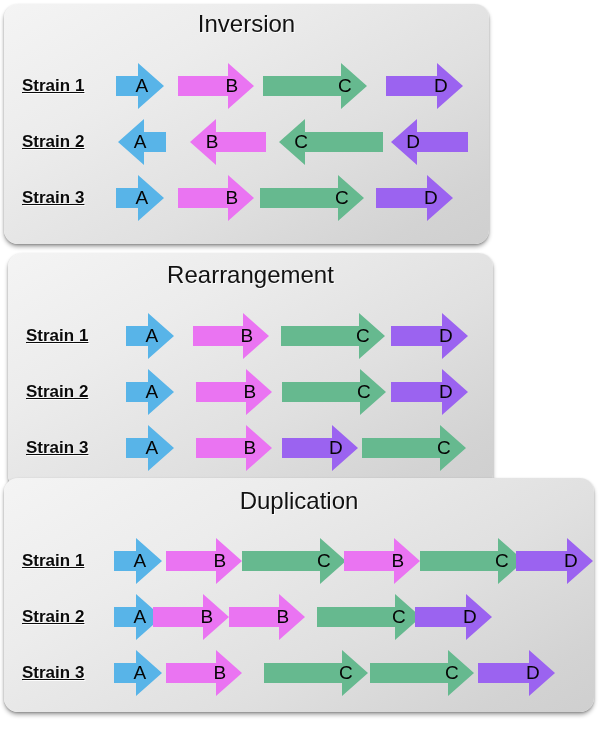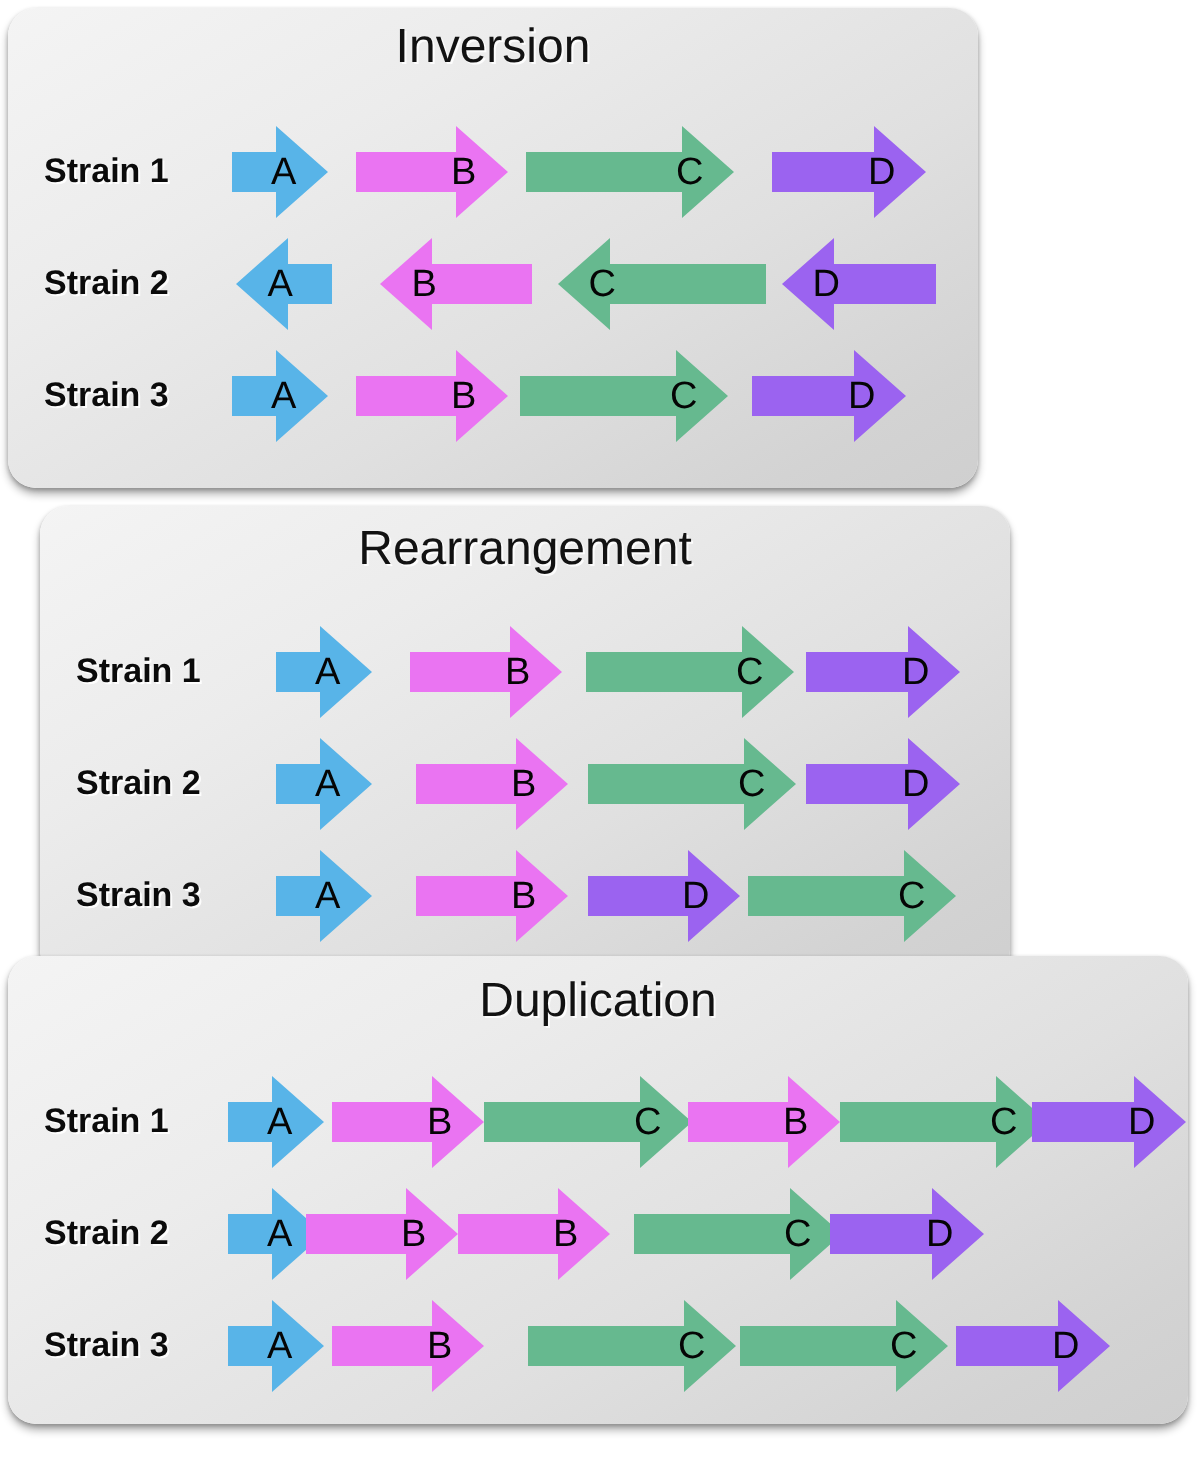--- a/index.html
+++ b/index.html
@@ -40,20 +40,21 @@
     white-space: nowrap;
   }
   .row-label {
     position: absolute;
     font-size: 17px;
     font-weight: bold;
     color: #0b0b0b;
     text-shadow: 1px 1px 0 rgba(255,255,255,0.9);
     white-space: nowrap;
     text-align: right;
+    text-decoration: underline;
   }
   .gene-svg {
     position: absolute;
     left: 0; top: 0;
     overflow: visible;
     pointer-events: none;
   }
   .gene-letter {
     font-family: "Liberation Sans", sans-serif;
     font-size: 19px;
@@ -116,21 +117,21 @@
         </g>
         <g>
           <path d="M 372 184 L 423 184 L 423 171 L 449 194 L 423 217 L 423 204 L 372 204 Z" fill="#9b63f0"></path>
           <text class="gene-letter" x="426.88" y="195">D</text>
         </g>
       </svg>
       <div class="row-label" style="left: 18px; top: 72px;">Strain 1</div>
       <div class="row-label" style="left: 18px; top: 128px;">Strain 2</div>
       <div class="row-label" style="left: 18px; top: 184px;">Strain 3</div>
     </div>
-    <div class="panel" style="left: 20px; top: 253px; width: 485px; height: 236px;">
+    <div class="panel" style="left: 8px; top: 253px; width: 485px; height: 236px;">
       <div class="panel-title" style="top: 8px;">Rearrangement</div>
       <svg class="gene-svg" width="485" height="236">
         <g>
           <path d="M 118 73 L 140 73 L 140 60 L 166 83 L 140 106 L 140 93 L 118 93 Z" fill="#58b4e8"></path>
           <text class="gene-letter" x="143.88" y="84">A</text>
         </g>
         <g>
           <path d="M 185 73 L 235 73 L 235 60 L 261 83 L 235 106 L 235 93 L 185 93 Z" fill="#ea74f2"></path>
           <text class="gene-letter" x="238.88" y="84">B</text>
         </g>

